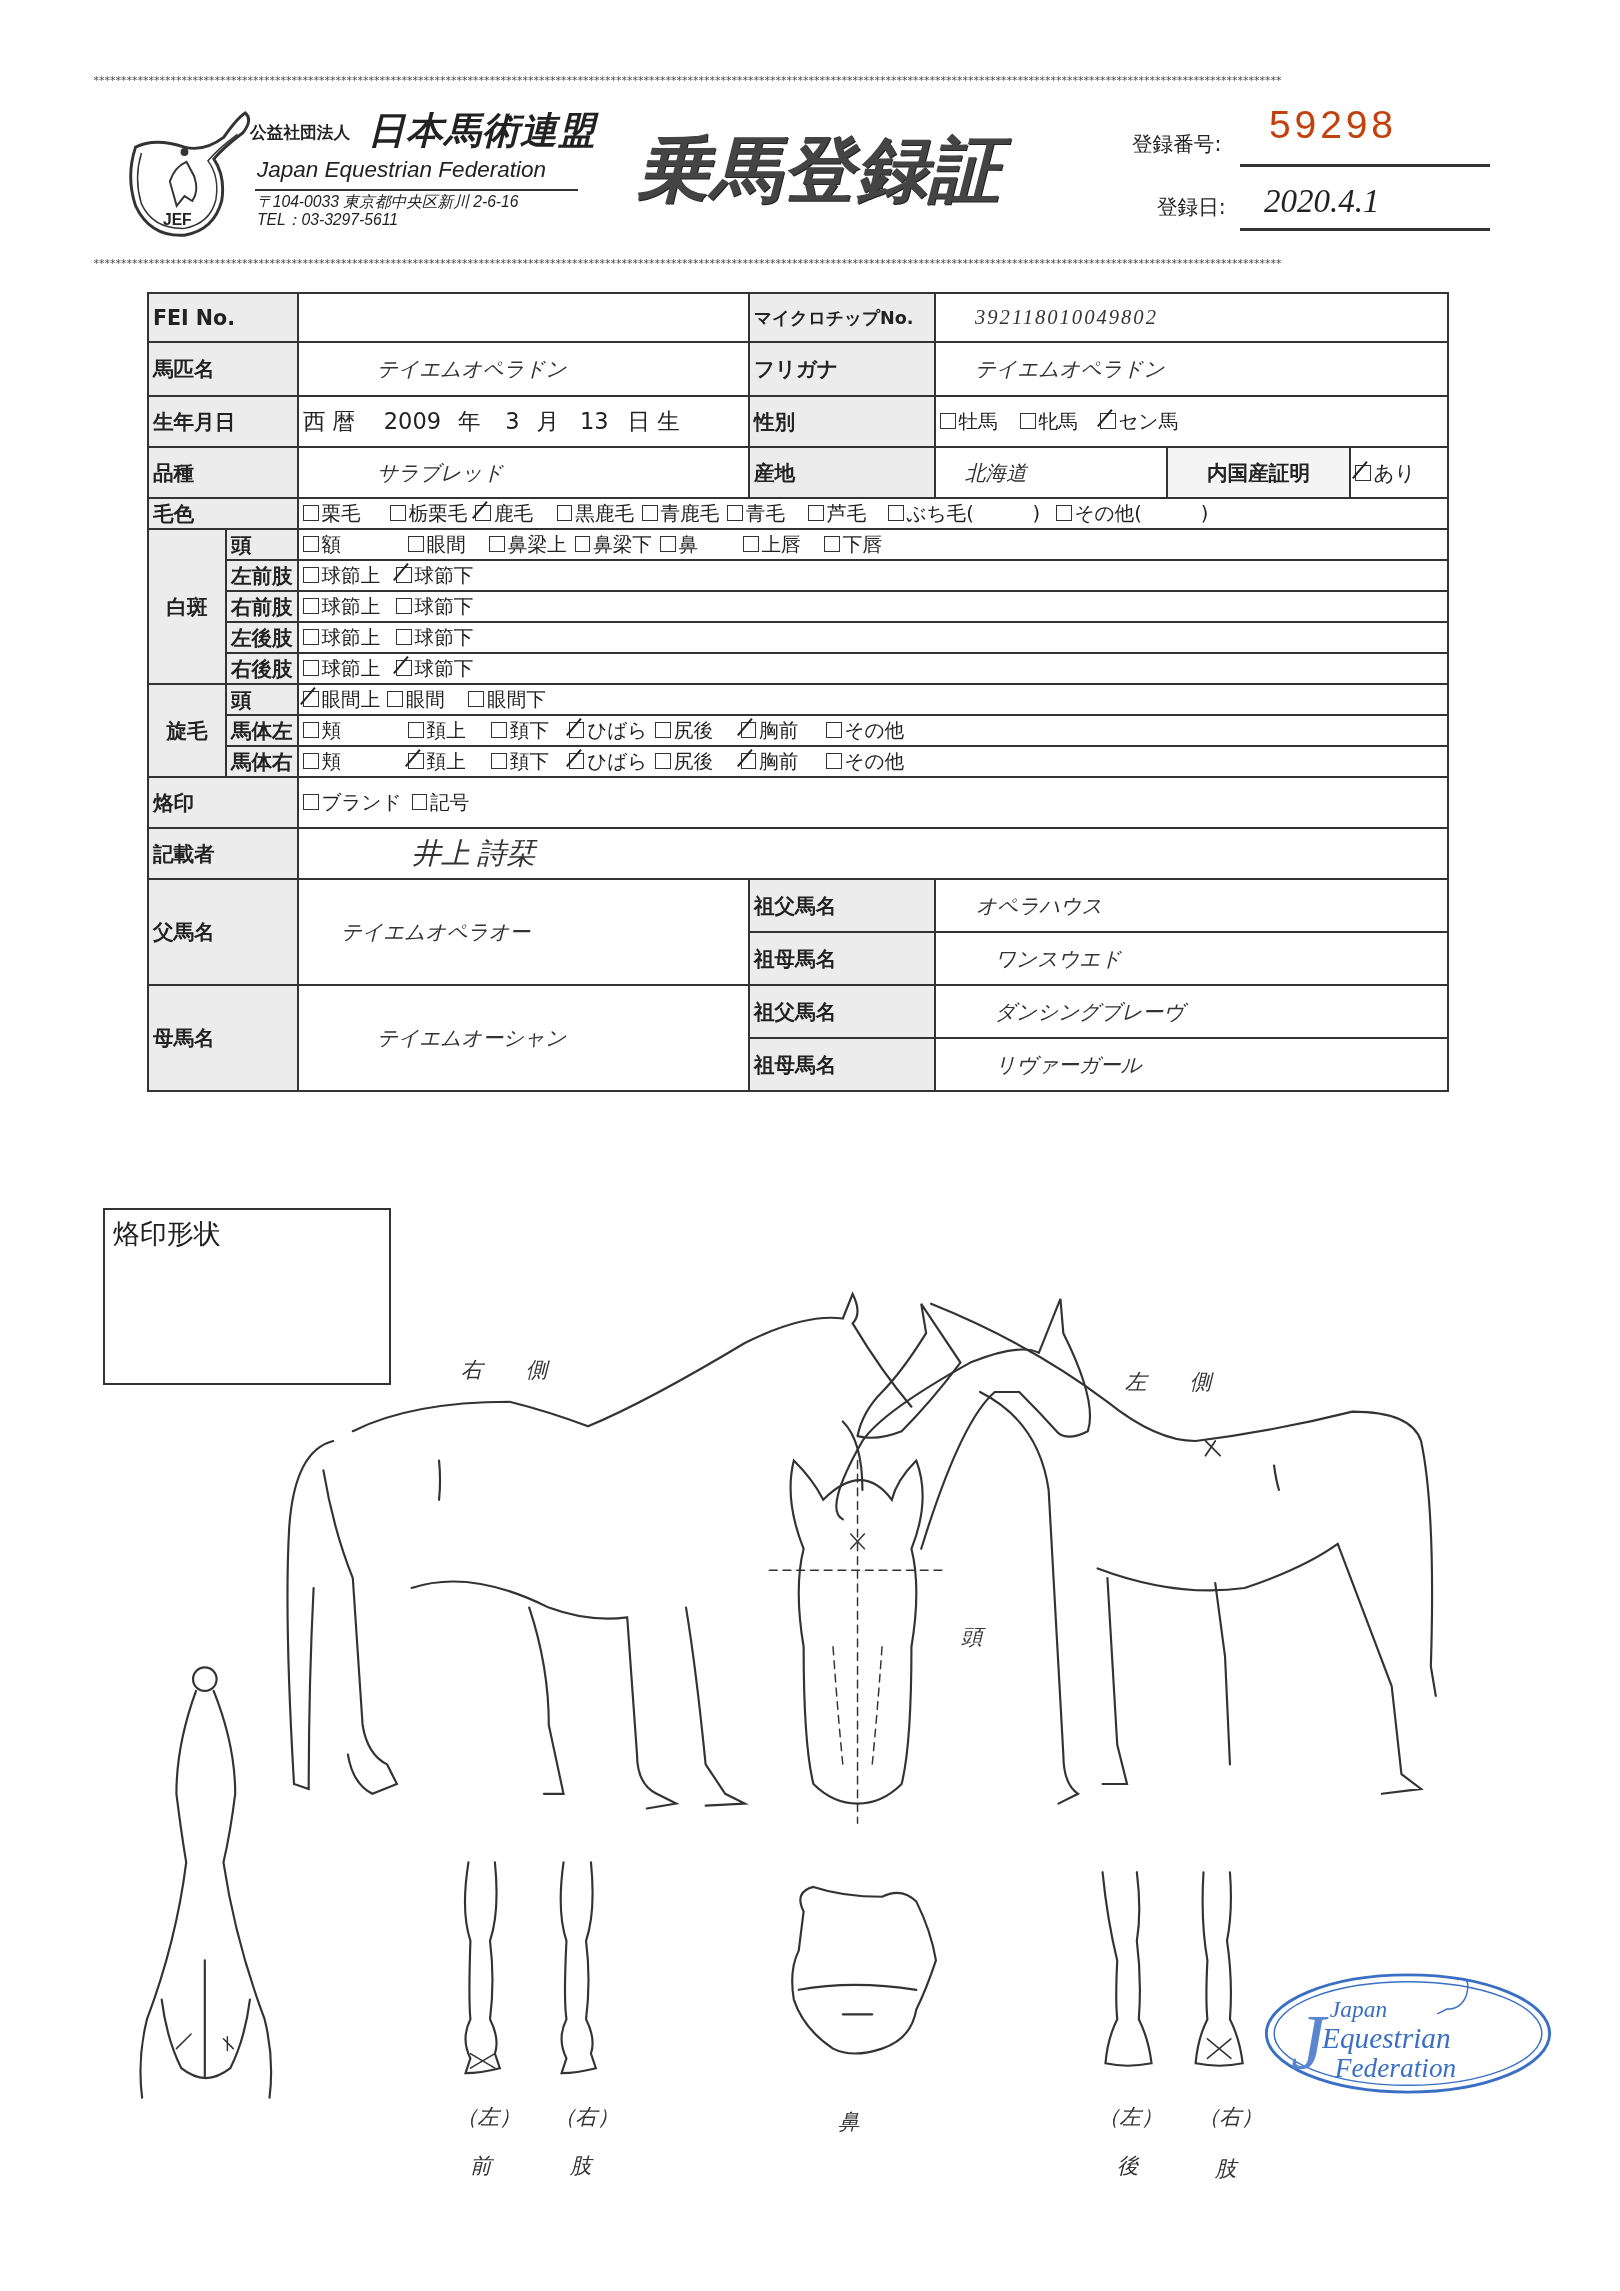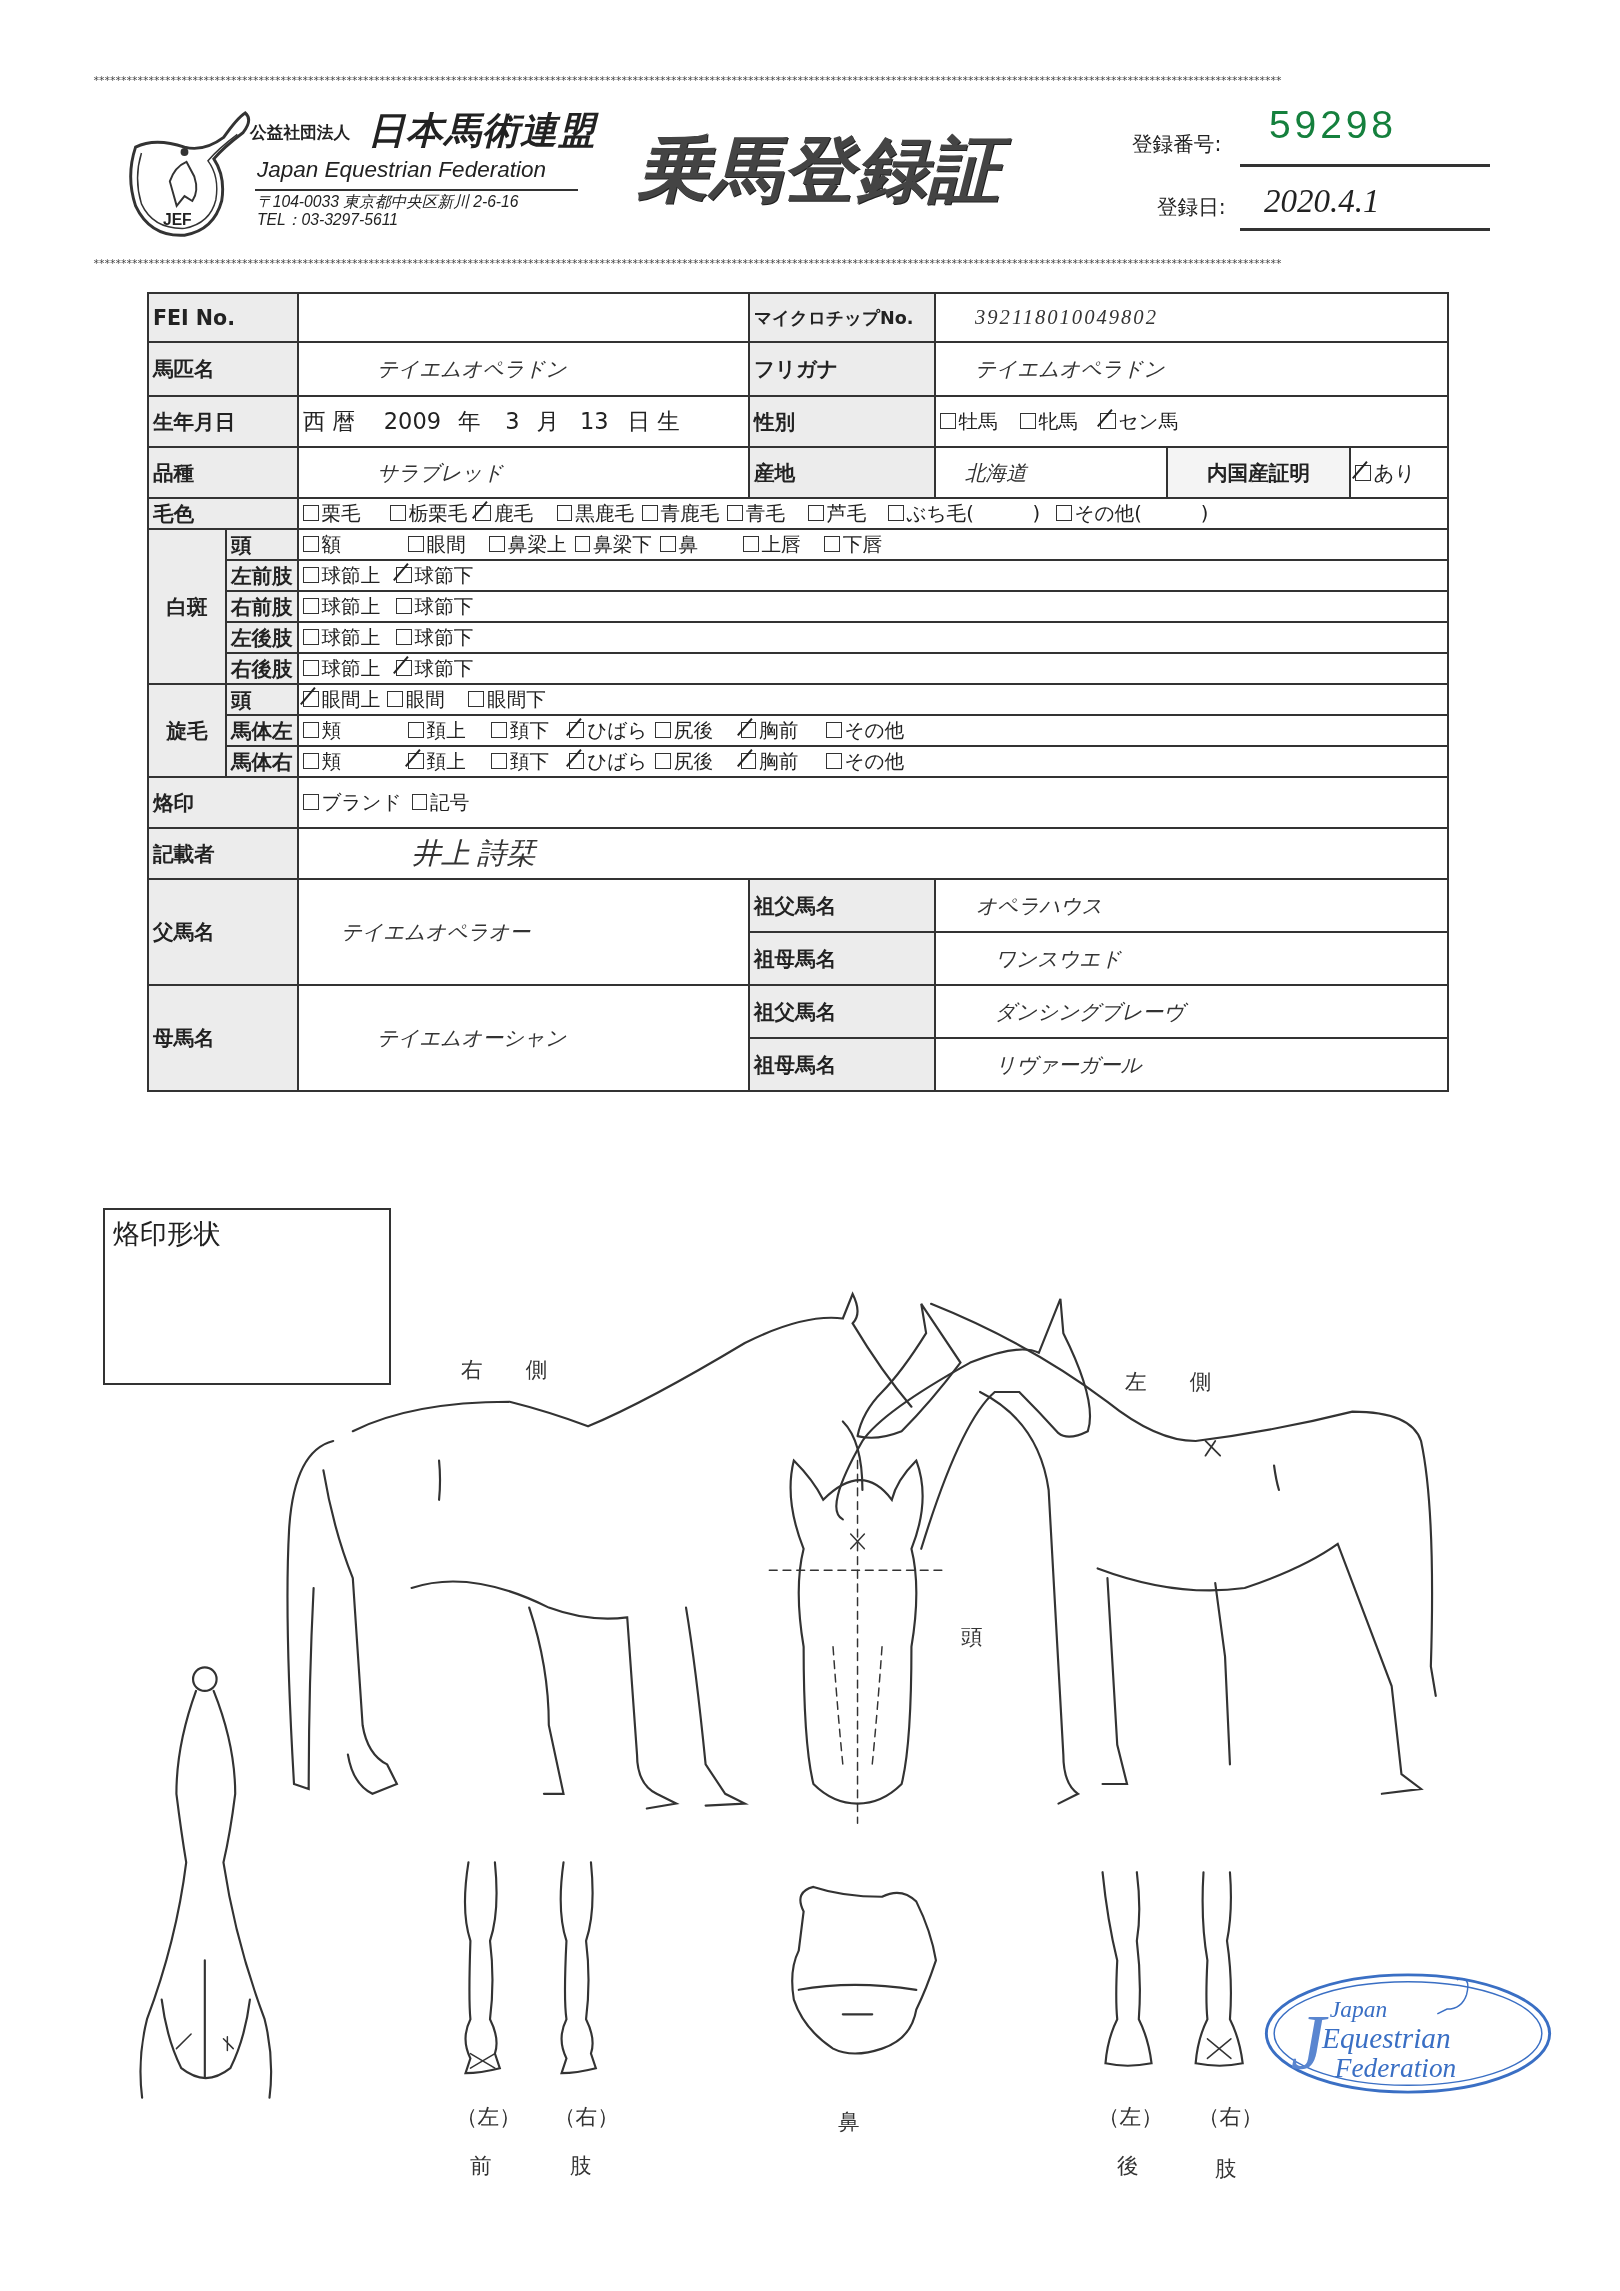--- a/index.html
+++ b/index.html
@@ -8,36 +8,36 @@
   .stars{position:absolute;left:93px;width:1431px;height:13.7px;overflow:hidden;white-space:nowrap;font-family:"DejaVu Sans Mono",monospace;font-size:10.8px;letter-spacing:-1px;color:#444;line-height:13.7px;}
   
   .logo{left:116px;top:108px;width:137px;height:137px;}
   .org-jp-small{left:250px;top:121px;font-size:16.7px;font-weight:bold;}
   .org-jp-big{left:368px;top:106px;font-size:37px;font-weight:bold;font-style:italic;letter-spacing:1px;}
   .org-en{left:257px;top:157px;font-size:22.5px;font-family:"Liberation Sans",sans-serif;font-style:italic;}
   .org-line{left:255px;top:189px;width:323px;height:2px;background:#333;}
   .org-addr{left:257px;top:193px;font-size:15.7px;font-style:italic;line-height:17.6px;font-family:"Liberation Sans",sans-serif;}
   .doc-title{left:637px;top:123px;font-size:71px;font-weight:bold;font-style:italic;color:#444;letter-spacing:2px;text-shadow:1px 1px 0 #222;}
   .reg-label{font-size:20.6px;}
-  .reg-val{font-size:39px;font-family:"Liberation Sans",sans-serif;color:#15803d;letter-spacing:3.9px;}
+  .reg-val{font-size:39px;font-family:"Liberation Sans",sans-serif;color:#c2410c;letter-spacing:3.9px;}
   .reg-date{font-size:33px;font-family:"Liberation Serif",serif;font-style:italic;color:#222;}
   .reg-line{height:2.9px;background:#333;}
   
   table.form{position:absolute;left:147px;top:292px;width:1301px;border-collapse:collapse;table-layout:fixed;}
   table.form td{border:2px solid #333;padding:0 3.9px;font-size:20.6px;height:29px;vertical-align:middle;white-space:nowrap;overflow:hidden;}
   td.h{background:#ececec;font-weight:bold;font-size:20.6px;color:#222;}
   td.h2{background:#ececec;font-weight:bold;font-size:19.6px;}
   td.hw{font-family:"Liberation Serif",serif;font-style:italic;font-size:26.5px;color:#333;}
   .cb{display:inline-block;width:13.7px;height:13.7px;border:1.5px solid #333;margin-right:2.9px;position:relative;vertical-align:-1px;}
   .cb.on::after{content:"";position:absolute;left:2.9px;top:-6.9px;width:2px;height:21.6px;background:#222;transform:rotate(40deg);}
   .opt{display:inline-block;margin-right:15.7px;font-size:19.6px;}
   
   .box-brand{left:103px;top:1208px;width:284px;height:173px;border:2px solid #333;}
   .box-brand span{position:absolute;left:7.8px;top:5.9px;font-size:27px;}
-  .lbl{font-size:21.6px;font-family:"DejaVu Serif",serif;color:#333;}
+  .lbl{font-size:21.6px;font-family:"DejaVu Serif",serif;color:#333;font-style:italic;}
   svg.draw{position:absolute;left:0;top:0;}
   .stamp{left:1261px;top:1970px;width:294px;height:127px;}
 </style>
 </head>
 <body>
 
 <div class="stars" style="top:74px;">************************************************************************************************************************************************************************************************************************</div>
 <div class="stars" style="top:257px;">************************************************************************************************************************************************************************************************************************</div>
 
 <svg class="abs logo" viewBox="0 0 140 140">

